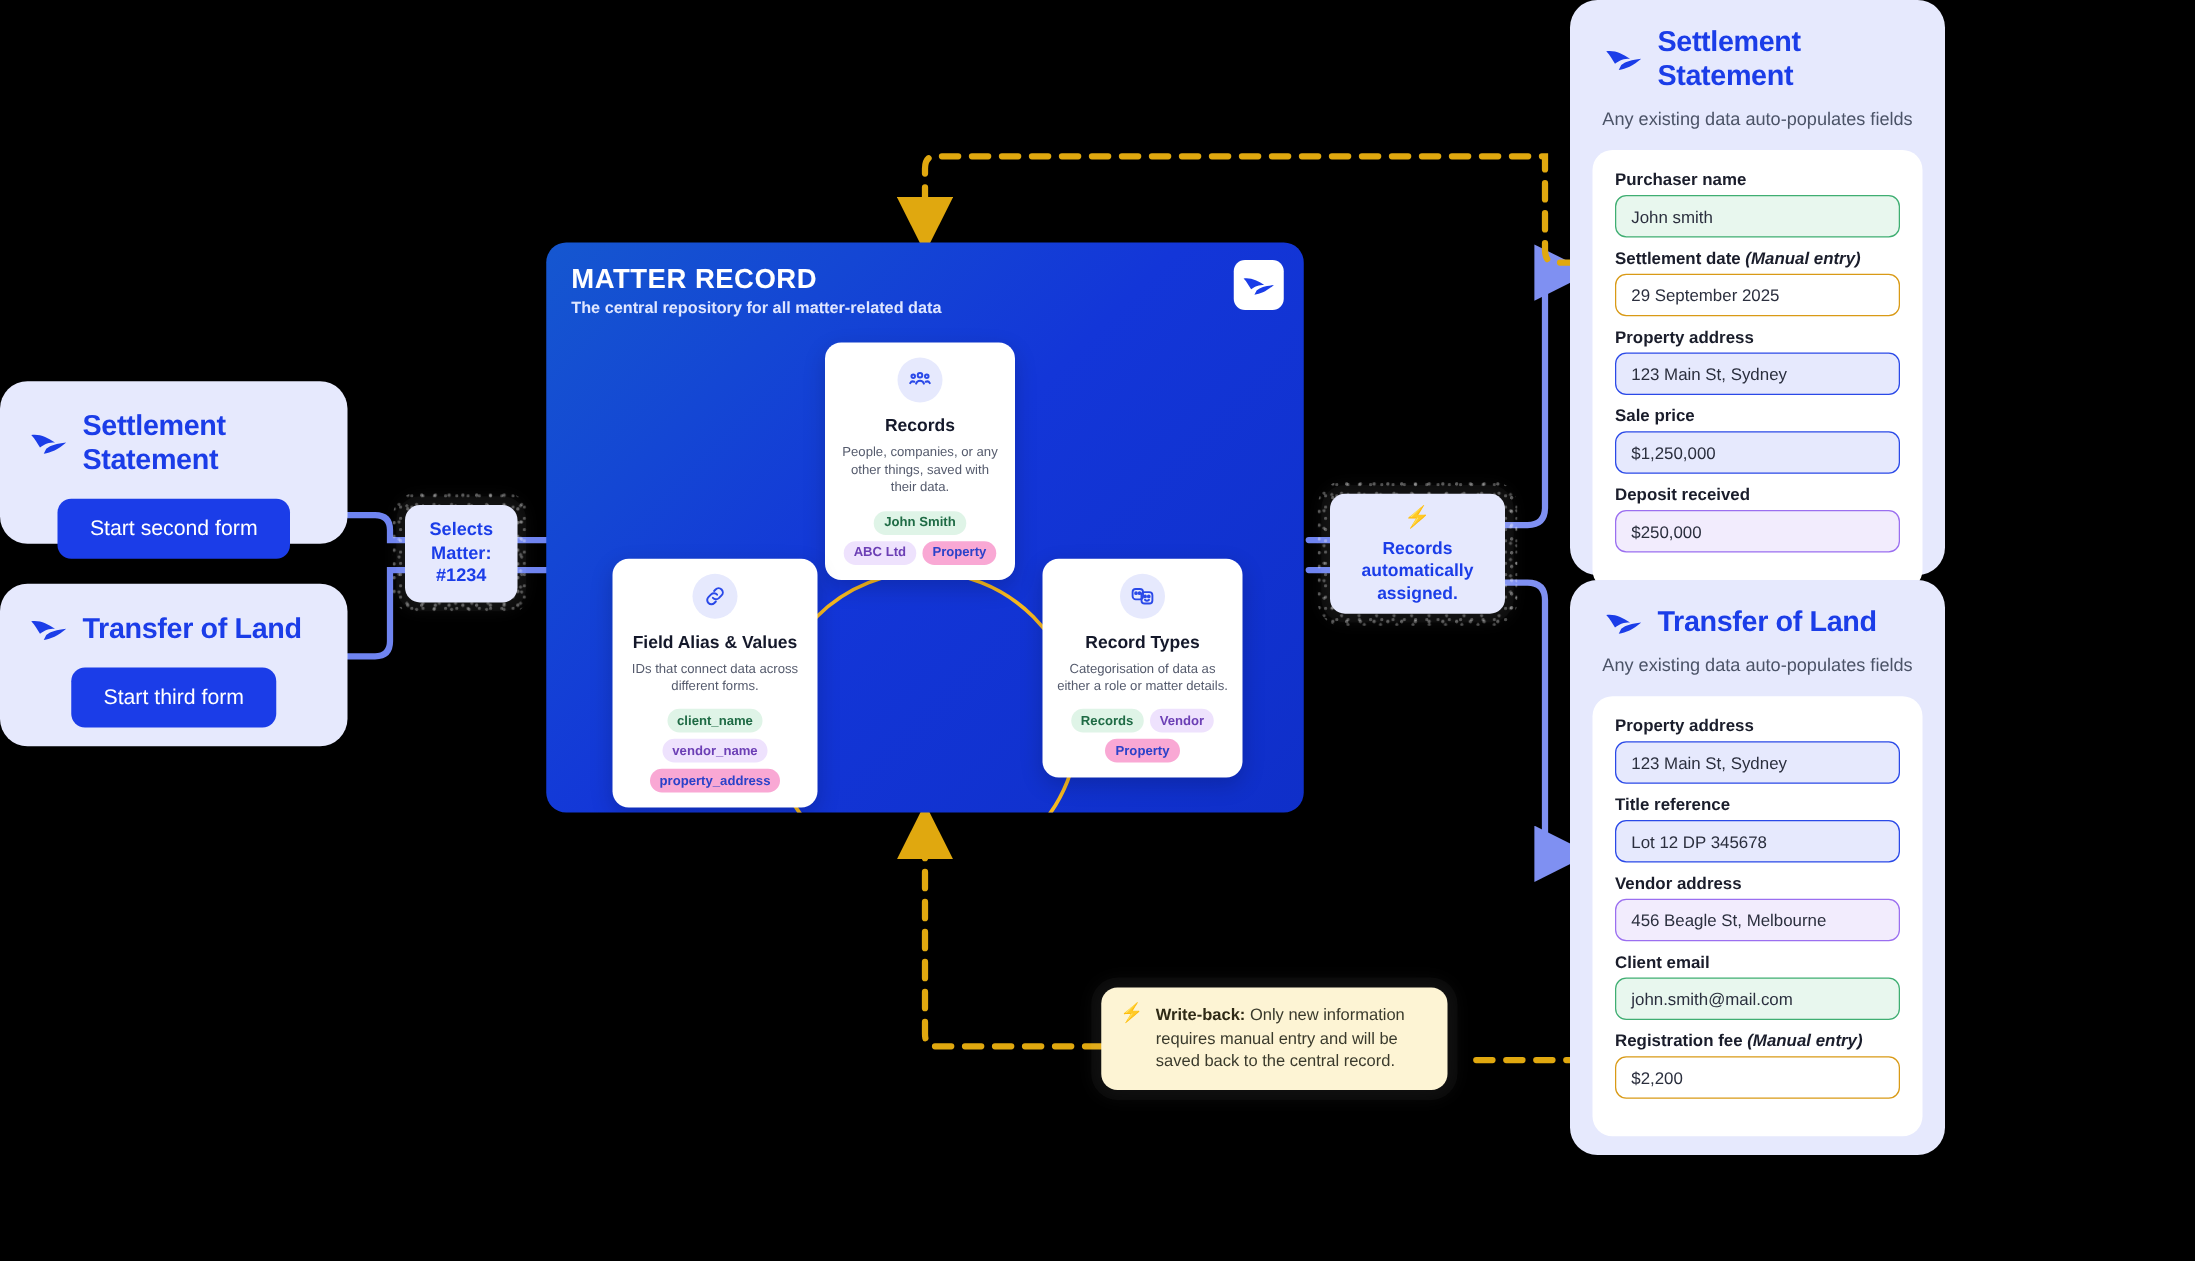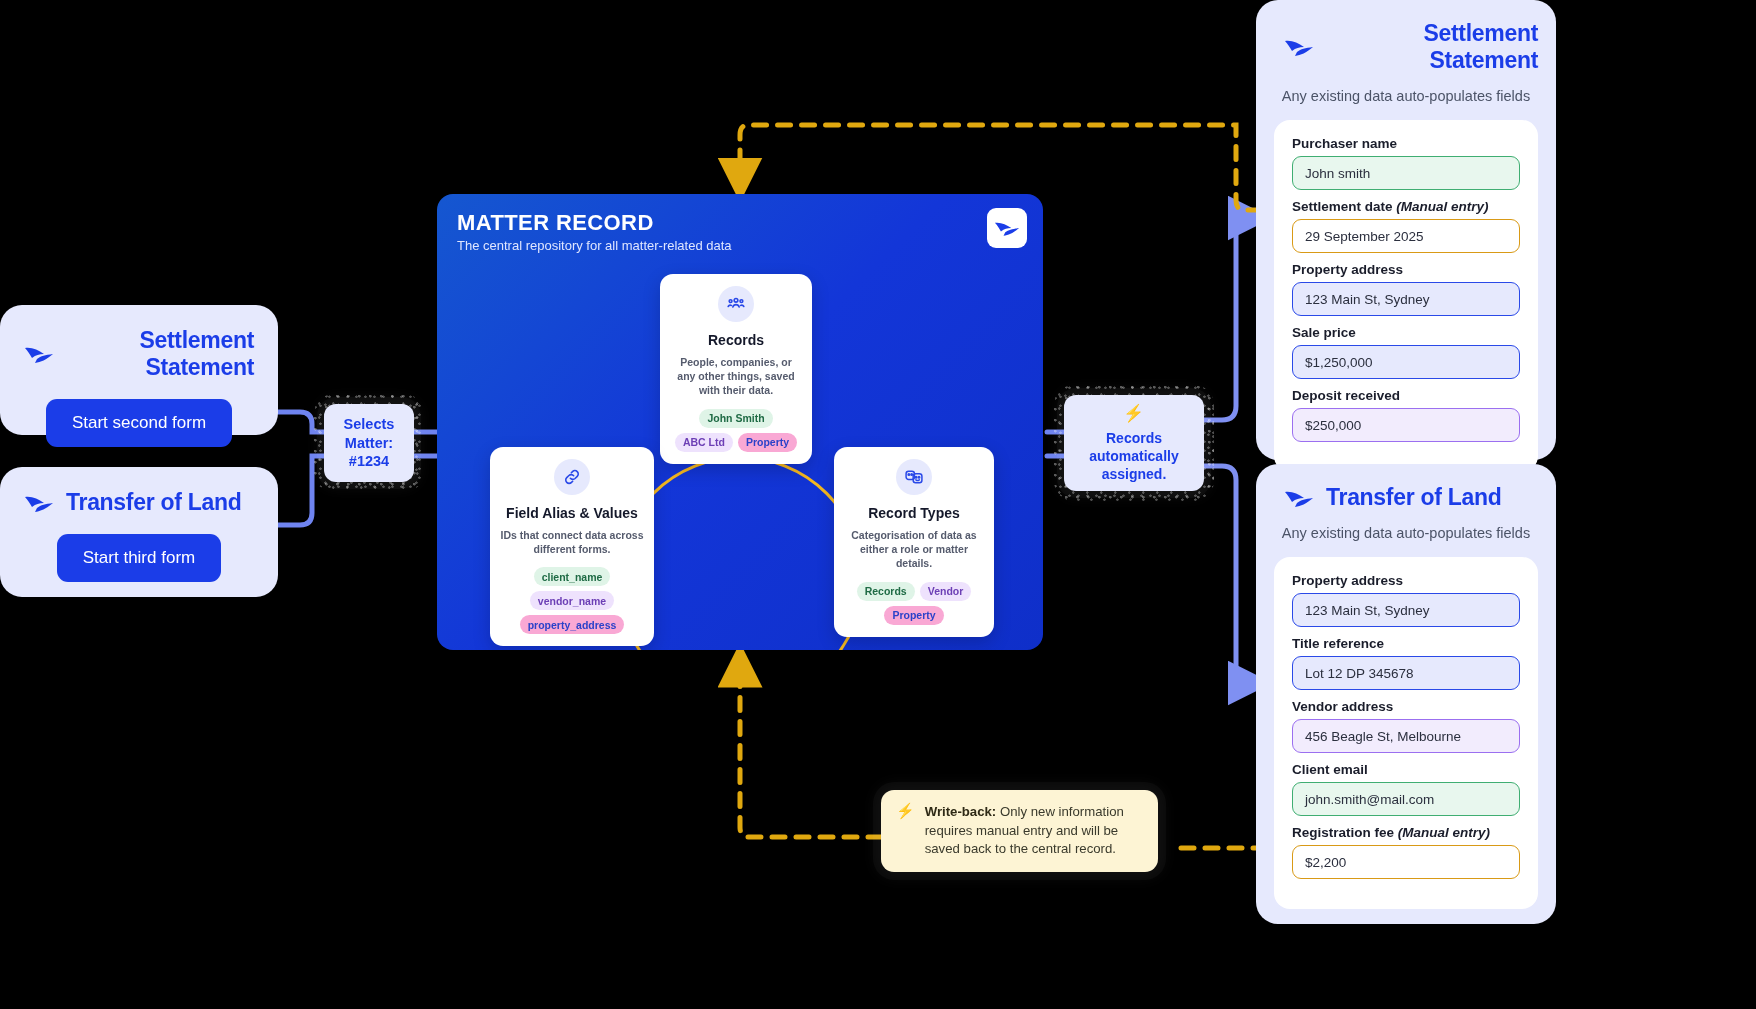--- a/index.html
+++ b/index.html
@@ -17,21 +17,21 @@
     background: #e6e9fd;
     border-radius: 22px;
   }
   .logo {
     display: inline-block;
     width: 30px; height: 22px;
     flex: 0 0 30px;
   }
   .logo svg { display:block; width:100%; height:100%; }
 
-  .form-title-row { display:flex; align-items:center; gap:12px;text-align:right; }
+  .form-title-row { display:flex; align-items:center; gap:12px; }
   .form-title {
     color:#1b3de8; font-size:23px; font-weight:700; letter-spacing:-0.3px;
   }
   .form-subtitle {
     text-align:center; color:#4b5367; font-size:14.5px; font-weight:500;
     margin-top:14px;
   }
   .fields-card {
     background:#fff; border-radius:16px; padding:16px 18px 30px 18px;
     margin-top:16px;
@@ -67,21 +67,21 @@
     position:absolute; left:437px; top:194px; width:606px; height:456px;
     background: linear-gradient(135deg,#1557d0 0%,#1336d8 48%,#0f2fc9 100%);
     border-radius:16px; overflow:hidden;
   }
   #matter-title {
     position:absolute; left:20px; top:16px;
     color:#fff; font-size:22px; font-weight:700; letter-spacing:0.4px;
   }
   #matter-sub {
     position:absolute; left:20px; top:44px;
-    color:#dfe6ff; font-size:13px; font-weight:400;
+    color:#dfe6ff; font-size:13px; font-weight:700;
   }
   #matter-logo {
     position:absolute; right:16px; top:14px;
     width:40px; height:40px; background:#fff; border-radius:9px;
     display:flex; align-items:center; justify-content:center;
   }
   #ring {
     position:absolute; left:50%; top:262px; transform:translateX(-50%);
     width:248px; height:248px; border-radius:50%;
     border:3.5px solid #f5b820;
@@ -91,21 +91,21 @@
     padding:12px 10px 12px 10px; text-align:center;
     box-shadow:0 6px 18px rgba(0,0,0,.18);
   }
   .pillar-icon {
     width:36px; height:36px; border-radius:50%; background:#e6e9fd;
     margin:0 auto 10px auto; display:flex; align-items:center; justify-content:center;
   }
   .pillar-icon svg { width:20px; height:20px; }
   .pillar-title { font-size:14px; font-weight:700; color:#14182a; }
   .pillar-desc {
-    font-size:10.5px; color:#555b6d; line-height:1.35; margin-top:7px;font-weight:bold;
+    font-size:10.5px; color:#555b6d; line-height:1.35; margin-top:7px;
   }
   .chips {
     display:flex; flex-wrap:wrap; justify-content:center; gap:5px; margin-top:11px;
   }
   .chip {
     font-size:10.5px; font-weight:600; border-radius:10px; padding:3.5px 8px;
     white-space:nowrap;
   }
   .c-green  { background:#dff4e7; color:#1f6b45; }
   .c-purple { background:#eee2fd; color:#6c3fb5; }

